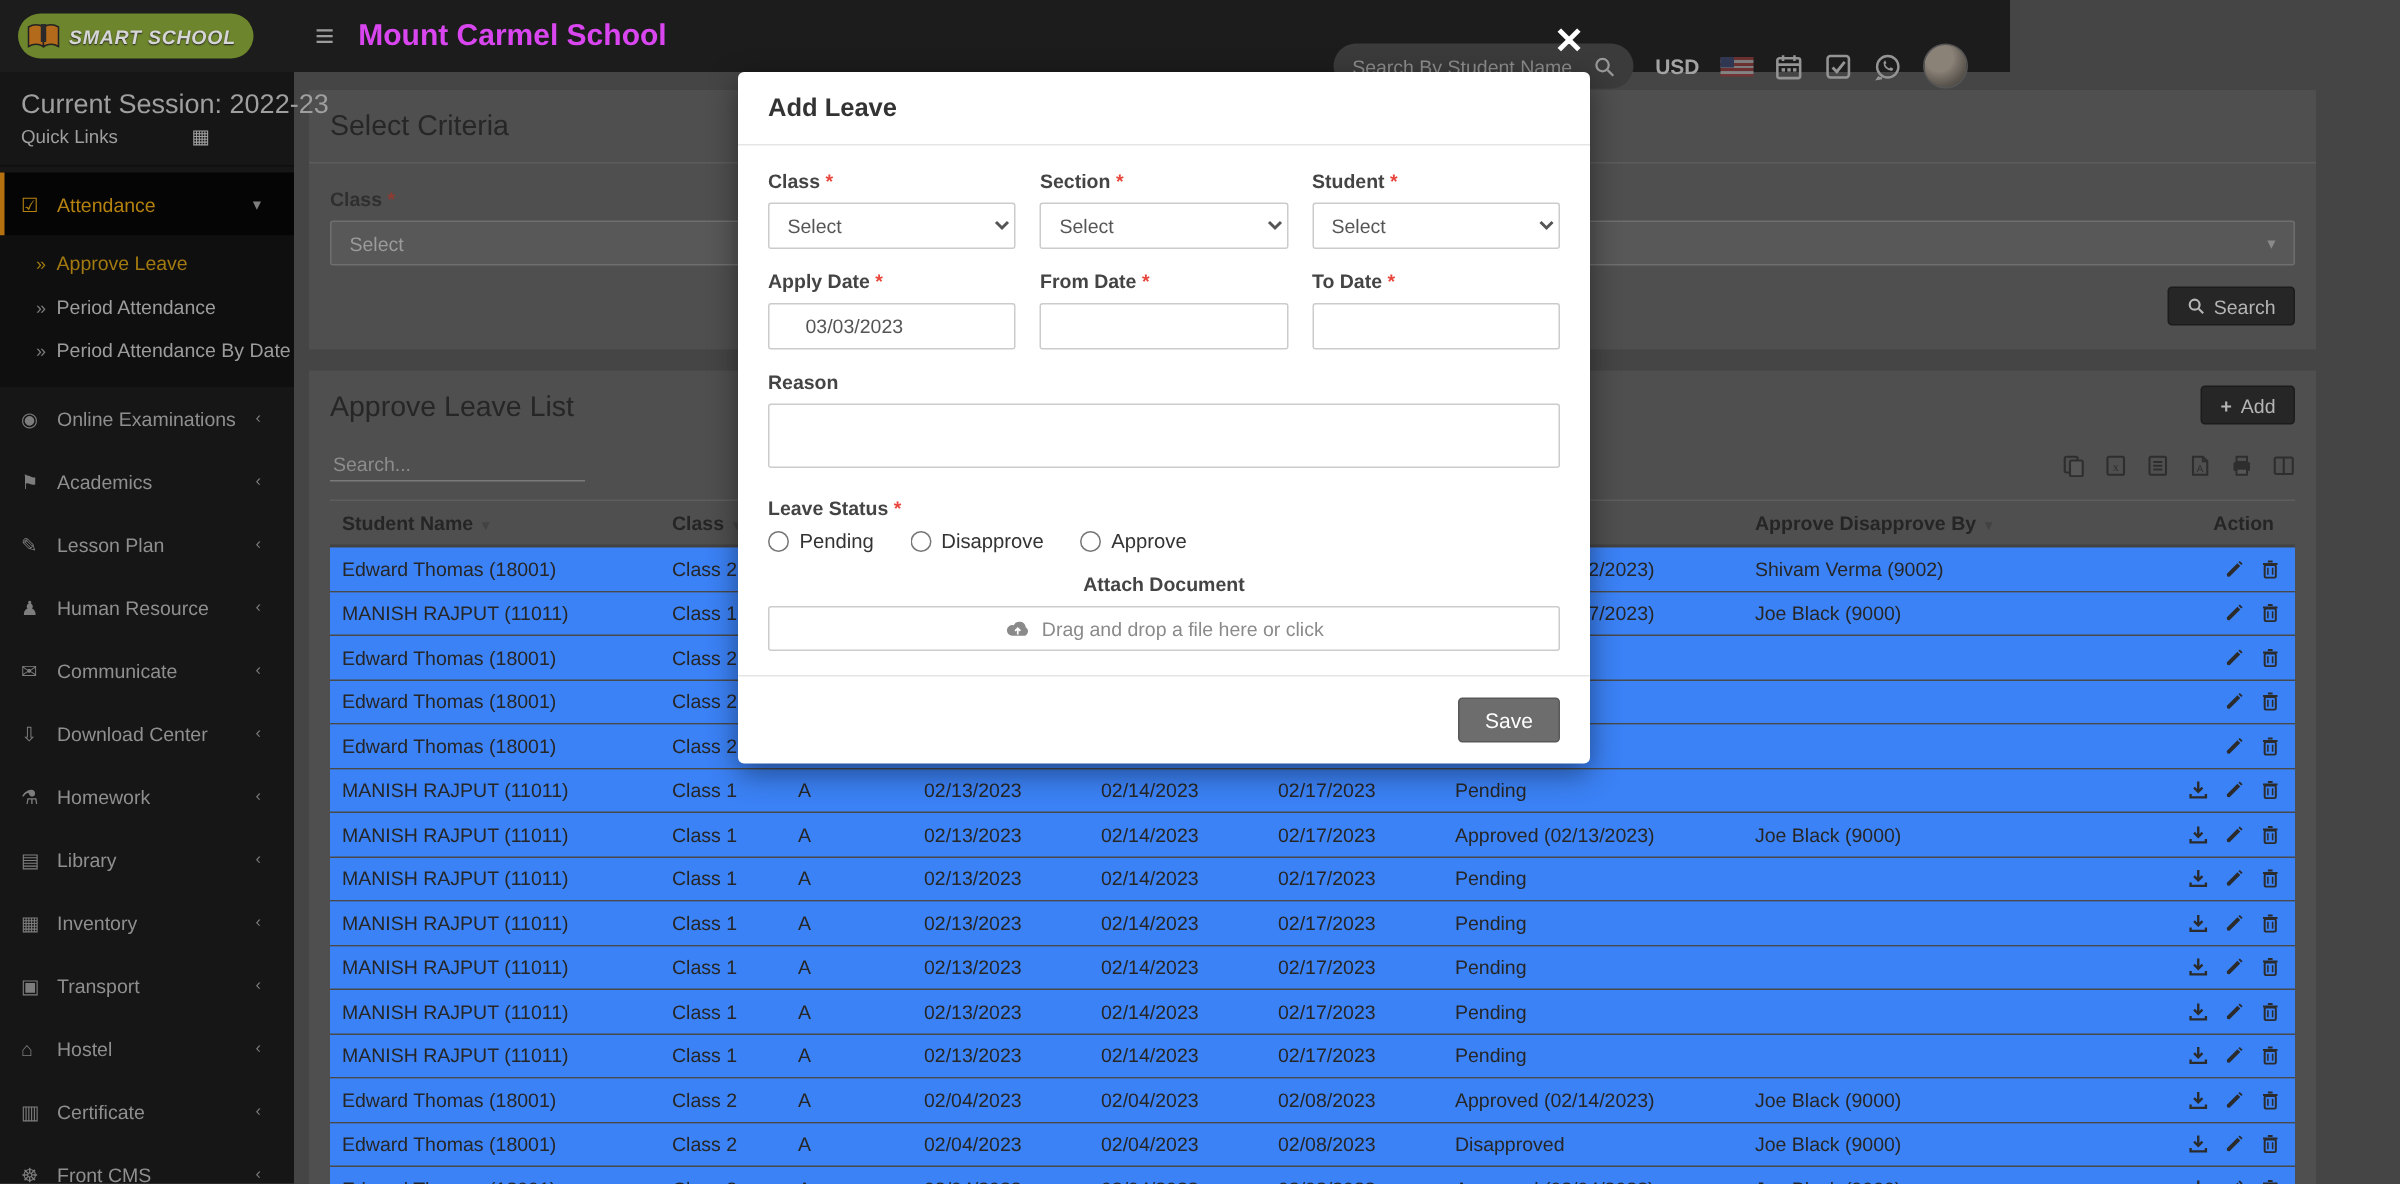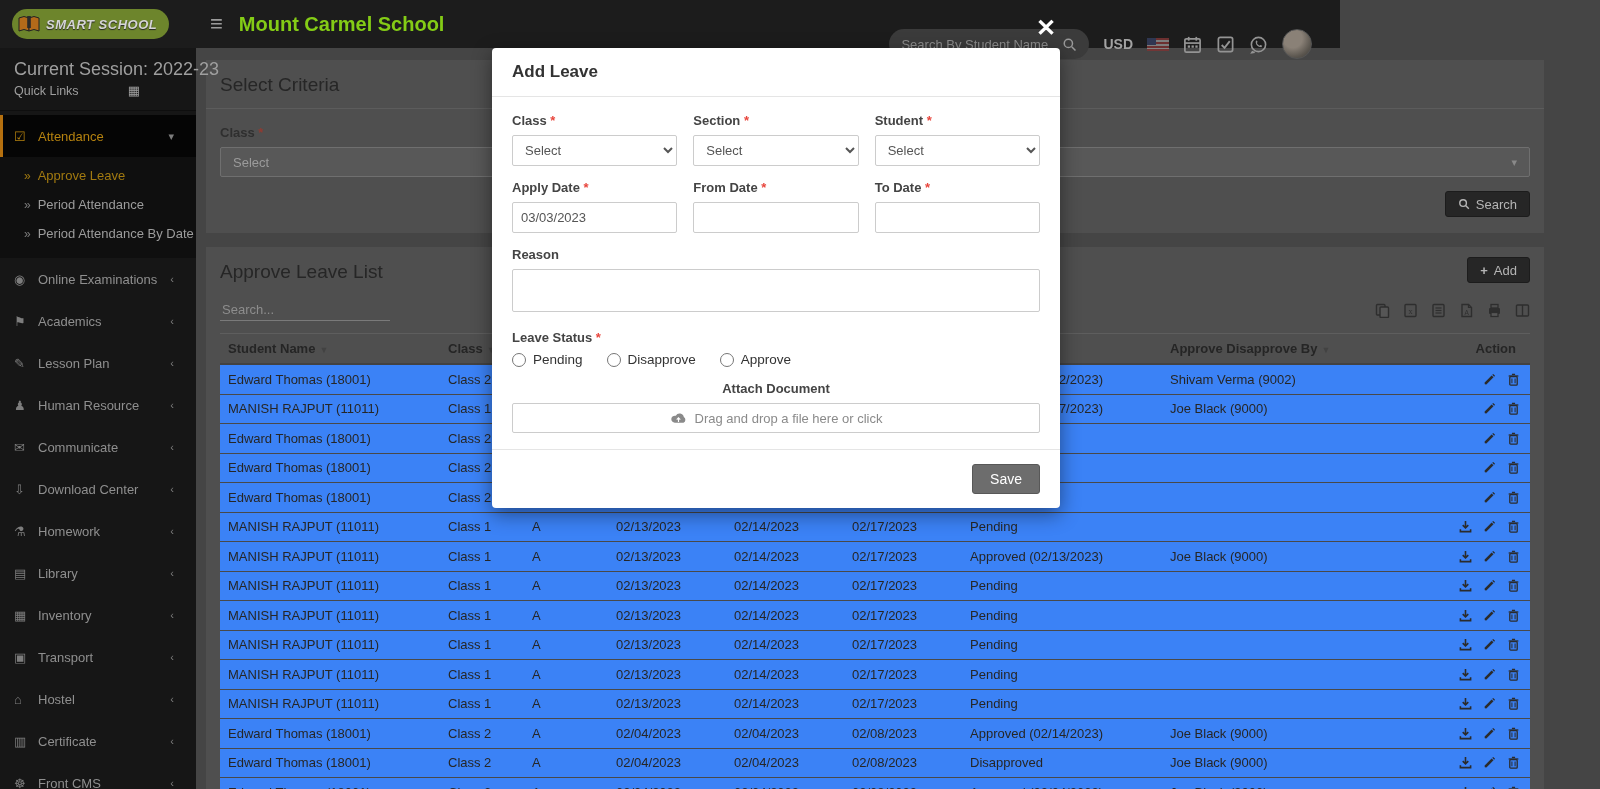--- a/index.html
+++ b/index.html
@@ -5,21 +5,21 @@
   * { margin:0; padding:0; box-sizing:border-box; }
   html,body { width:1600px; height:789px; overflow:hidden; font-family:"Liberation Sans", sans-serif; background:#454545; }
 
   
   .navbar { position:absolute; top:0; left:0; width:1340px; height:48px; background:#1c1c1c; z-index:20; display:flex; align-items:center; }
   .logo-area { width:196px; height:48px; display:flex; align-items:center; padding-left:12px; }
   .logo-pill { background:#6d852c; border-radius:15px; height:30px; display:flex; align-items:center; padding:0 12px 0 6px; gap:6px; }
   .logo-book { width:22px; height:18px; }
   .logo-text { color:#d6d6d6; font-weight:bold; font-style:italic; font-size:13px; letter-spacing:.5px; text-shadow:0 1px 1px #222; white-space:nowrap; }
   .hamburger { color:#9b9b9b; font-size:22px; margin:0 16px 0 14px; cursor:pointer; line-height:1; }
-  .school-title { color:#84cc16; font-size:20px; font-weight:bold; }
+  .school-title { color:#d946ef; font-size:20px; font-weight:bold; }
   .nav-right { margin-left:auto; display:flex; align-items:center; gap:14px; padding-right:28px;margin-top:40px; }
   .search-pill { background:#3b3b3b; border-radius:15px; height:30px; width:200px; display:flex; align-items:center; padding:0 12px; gap:6px; }
   .search-pill input { flex:1; min-width:0; background:transparent; border:none; outline:none; color:#b5b5b5; font-size:13px; }
   .search-pill input::placeholder { color:#8d8d8d; }
   .usd { color:#a3a3a3; font-size:14px;font-weight:bold; }
   .flag { width:22px; height:13px; position:relative; background:repeating-linear-gradient(180deg,#7b3434 0 1.9px,#8f8f8f 1.9px 3.8px); opacity:.85; }
   .flag::after { content:""; position:absolute; left:0; top:0; width:9px; height:7px; background:#333c5c; }
   .nav-ico { width:19px; height:19px; display:block; }
   .avatar { width:30px; height:30px; border-radius:50%; background:radial-gradient(circle at 35% 30%, #8a8177 0 35%, #5a554e 70%, #3c3a36 100%); border:1px solid #555; }
 
@@ -80,21 +80,21 @@
   .thead .action-head { text-align:right; padding-right:14px; }
 
   
   .modal { position:absolute; left:492px; top:48px; width:568px; background:#ffffff; z-index:50; border-radius:4px; box-shadow:0 6px 20px rgba(0,0,0,.45); }
   .modal-header { padding:14px 20px; border-bottom:1px solid #e5e5e5; font-size:17px; color:#333; font-weight:600; }
   .modal-body { padding:16px 20px 0 20px; }
   .mgrid { display:grid; grid-template-columns:repeat(3,1fr); column-gap:16px; }
   .fgroup { margin-bottom:14px; }
   .flabel { font-size:13px; color:#444; font-weight:600; margin-bottom:7px; }
   .req { color:#e8453c; }
-  .fctrl { width:100%; height:31px; border:1px solid #ccc; border-radius:2px; font-size:13px; color:#555; padding:0 8px; background:#fff; outline:none; font-family:"Liberation Sans",sans-serif; }
+  .fctrl { width:100%; height:31px; border:1px solid #ccc; border-radius:2px; font-size:13px; color:#555; padding:0 24px; background:#fff; outline:none; font-family:"Liberation Sans",sans-serif; }
   select.fctrl { padding:0 4px 0 8px; }
   textarea.fctrl { height:43px; resize:none; padding-top:6px; }
   .radio-row { display:flex; gap:24px; align-items:center; margin-top:2px; }
   .radio-opt { display:flex; align-items:center; gap:7px; font-size:13.5px; color:#333; cursor:pointer; }
   .radio-opt input { width:14px; height:14px; accent-color:#666; }
   .dropzone { height:30px; border:1px solid #ccc; border-radius:2px; display:flex; align-items:center; justify-content:center; gap:8px; color:#8a8a8a; font-size:13px; cursor:pointer; }
   .dropzone svg { width:17px; height:13px; }
   .modal-footer { border-top:1px solid #e5e5e5; padding:14px 20px; text-align:right; margin-top:16px; }
   .save-btn { background:#6d6d6d; border:1px solid #585858; color:#fff; font-size:14px; padding:6px 17px; border-radius:3px; cursor:pointer; font-family:"Liberation Sans",sans-serif; }
 </style>

